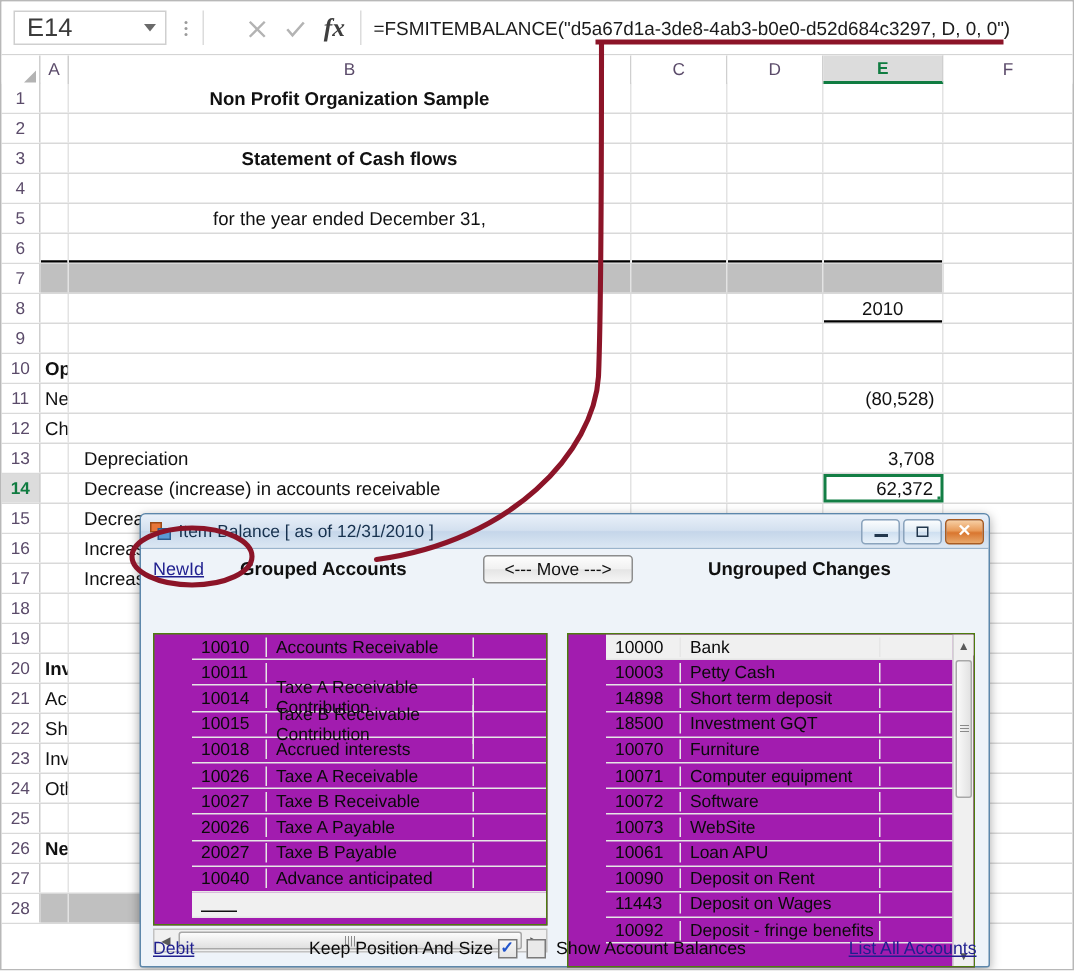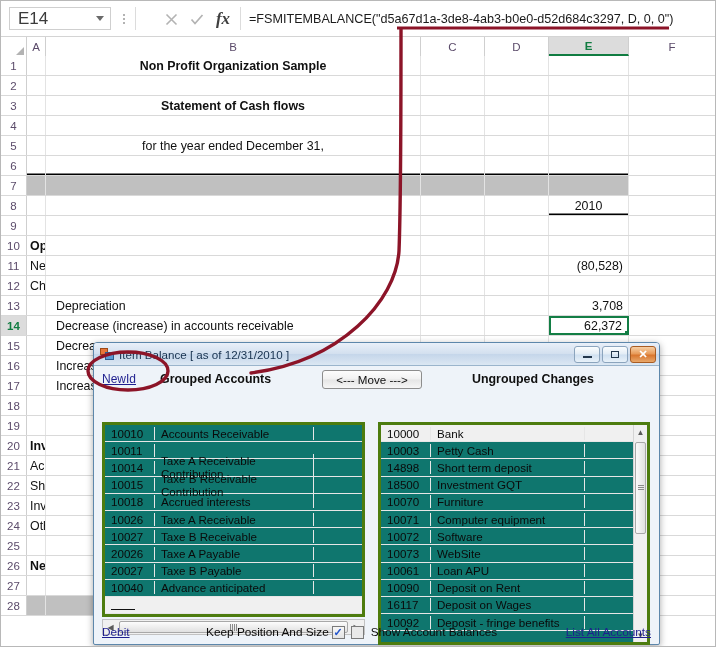--- a/index.html
+++ b/index.html
@@ -226,23 +226,24 @@
     width: 100px; height: 19px;
     border: 1px solid #8d8d8d;
     border-radius: 3px;
     background: linear-gradient(to bottom, #fdfdfd 0%, #f1f1f1 48%, #e5e5e5 52%, #f6f6f6 100%);
     display: flex; align-items: center; justify-content: center;
     font-size: 11.6px; color: #101010;
   }
 
   .listpanel {
     position: absolute;
-    border: 3px solid #4d7c0f;
-    background: #0f766e;
+    border: 1px solid #4d7c0f;
+    background: #a21caf;
     overflow: hidden;
+    padding-left: 25px;
   }
   .listpanel.left { left: 8px; top: 56px; width: 263px; height: 195px; }
   .listpanel.right { left: 284px; top: 56px; width: 272px; height: 223px; }
 
   .lrow {
     display: flex; height: 17.2px;
     border-bottom: 1px solid #e6e6e6;
     align-items: center;
     font-size: 11.6px; color: #0a0a0a;
   }
@@ -761,21 +762,21 @@
               <span class="lcode">10061</span>
               <span class="lname">Loan APU</span>
               <span class="lextra"></span>
             </div>
             <div class="lrow">
               <span class="lcode">10090</span>
               <span class="lname">Deposit on Rent</span>
               <span class="lextra"></span>
             </div>
             <div class="lrow">
-              <span class="lcode">16117</span>
+              <span class="lcode">11443</span>
               <span class="lname">Deposit on Wages</span>
               <span class="lextra"></span>
             </div>
             <div class="lrow">
               <span class="lcode">10092</span>
               <span class="lname">Deposit - fringe benefits</span>
               <span class="lextra"></span>
             </div>
           </div>
         <div class="vscroll">

